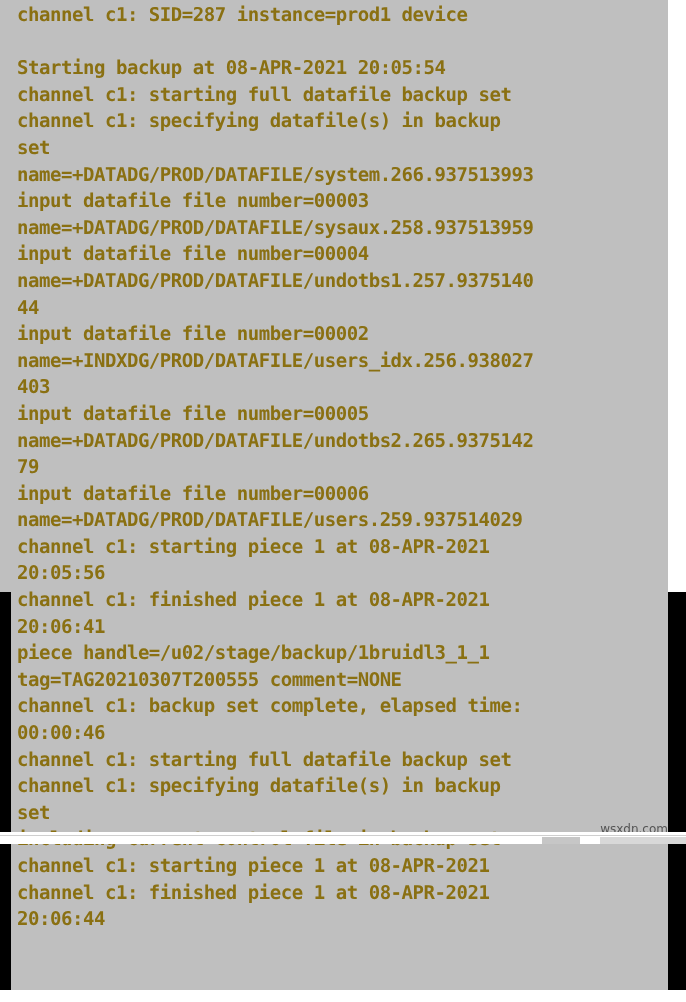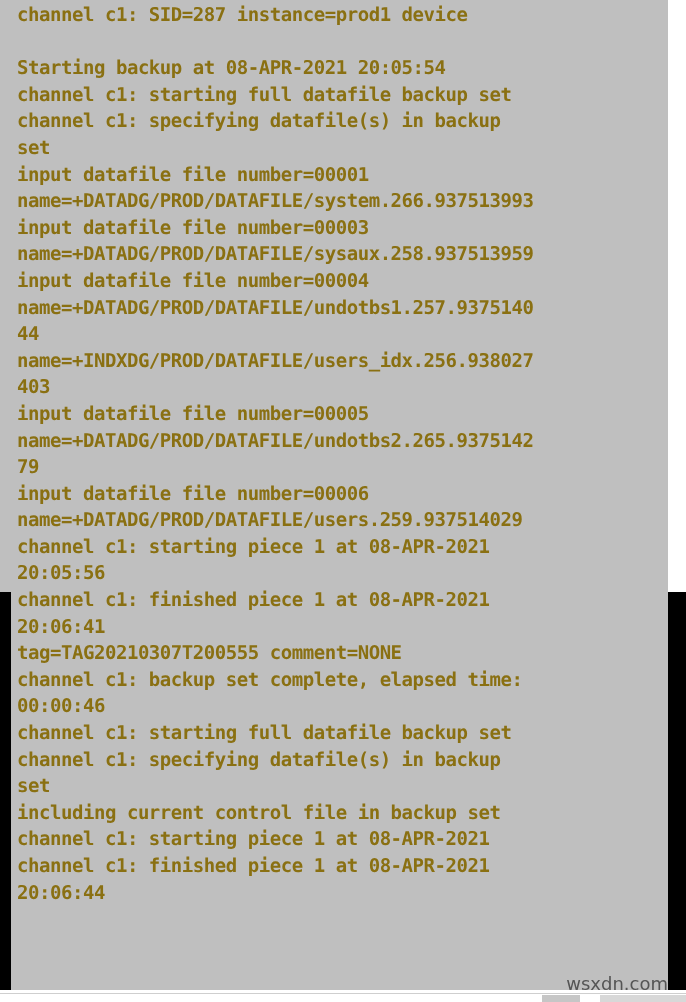--- a/index.html
+++ b/index.html
@@ -12,21 +12,21 @@
     width: 686px;
     height: 1002px;
     overflow: hidden;
     font-family: "DejaVu Sans Mono", "Liberation Mono", monospace;
   }
 
   
   #screenshot {
     position: relative;
     width: 686px;
-    height: 1002px;
+    height: 844px;
     background: #fdba74;
   }
 
   
   .bar-left {
     position: absolute;
     left: 0;
     top: 592px;
     width: 11px;
     height: 398px;
@@ -79,21 +79,21 @@
   .line.blank {
     color: transparent;
   }
 
   
   .watermark {
     position: absolute;
     right: 18px;
     bottom: 8px;
     font-family: "DejaVu Sans", "Liberation Sans", sans-serif;
-    font-size: 18px;
+    font-size: 12px;
     font-weight: normal;
     color: #555555;
     letter-spacing: 0px;
     white-space: nowrap;
   }
 
   
   .page-foot {
     position: absolute;
     left: 0;
@@ -127,38 +127,39 @@
   <div class="bar-top-right"></div>
 
   <div class="console">
     <div class="console-inner">
         <div class="line">channel c1: SID=287 instance=prod1 device</div>
         <div class="line blank"></div>
         <div class="line">Starting backup at 08-APR-2021 20:05:54</div>
         <div class="line">channel c1: starting full datafile backup set</div>
         <div class="line">channel c1: specifying datafile(s) in backup</div>
         <div class="line">set</div>
-        <div class="line">input datafile file number=00001</div>
         <div class="line">name=+DATADG/PROD/DATAFILE/system.266.937513993</div>
         <div class="line">input datafile file number=00003</div>
         <div class="line">name=+DATADG/PROD/DATAFILE/sysaux.258.937513959</div>
         <div class="line">input datafile file number=00004</div>
         <div class="line">name=+DATADG/PROD/DATAFILE/undotbs1.257.9375140</div>
         <div class="line">44</div>
+        <div class="line">input datafile file number=00002</div>
         <div class="line">name=+INDXDG/PROD/DATAFILE/users_idx.256.938027</div>
         <div class="line">403</div>
         <div class="line">input datafile file number=00005</div>
         <div class="line">name=+DATADG/PROD/DATAFILE/undotbs2.265.9375142</div>
         <div class="line">79</div>
         <div class="line">input datafile file number=00006</div>
         <div class="line">name=+DATADG/PROD/DATAFILE/users.259.937514029</div>
         <div class="line">channel c1: starting piece 1 at 08-APR-2021</div>
         <div class="line">20:05:56</div>
         <div class="line">channel c1: finished piece 1 at 08-APR-2021</div>
         <div class="line">20:06:41</div>
+        <div class="line">piece handle=/u02/stage/backup/1bruidl3_1_1</div>
         <div class="line">tag=TAG20210307T200555 comment=NONE</div>
         <div class="line">channel c1: backup set complete, elapsed time:</div>
         <div class="line">00:00:46</div>
         <div class="line">channel c1: starting full datafile backup set</div>
         <div class="line">channel c1: specifying datafile(s) in backup</div>
         <div class="line">set</div>
         <div class="line">including current control file in backup set</div>
         <div class="line">channel c1: starting piece 1 at 08-APR-2021</div>
         <div class="line">channel c1: finished piece 1 at 08-APR-2021</div>
         <div class="line">20:06:44</div>

